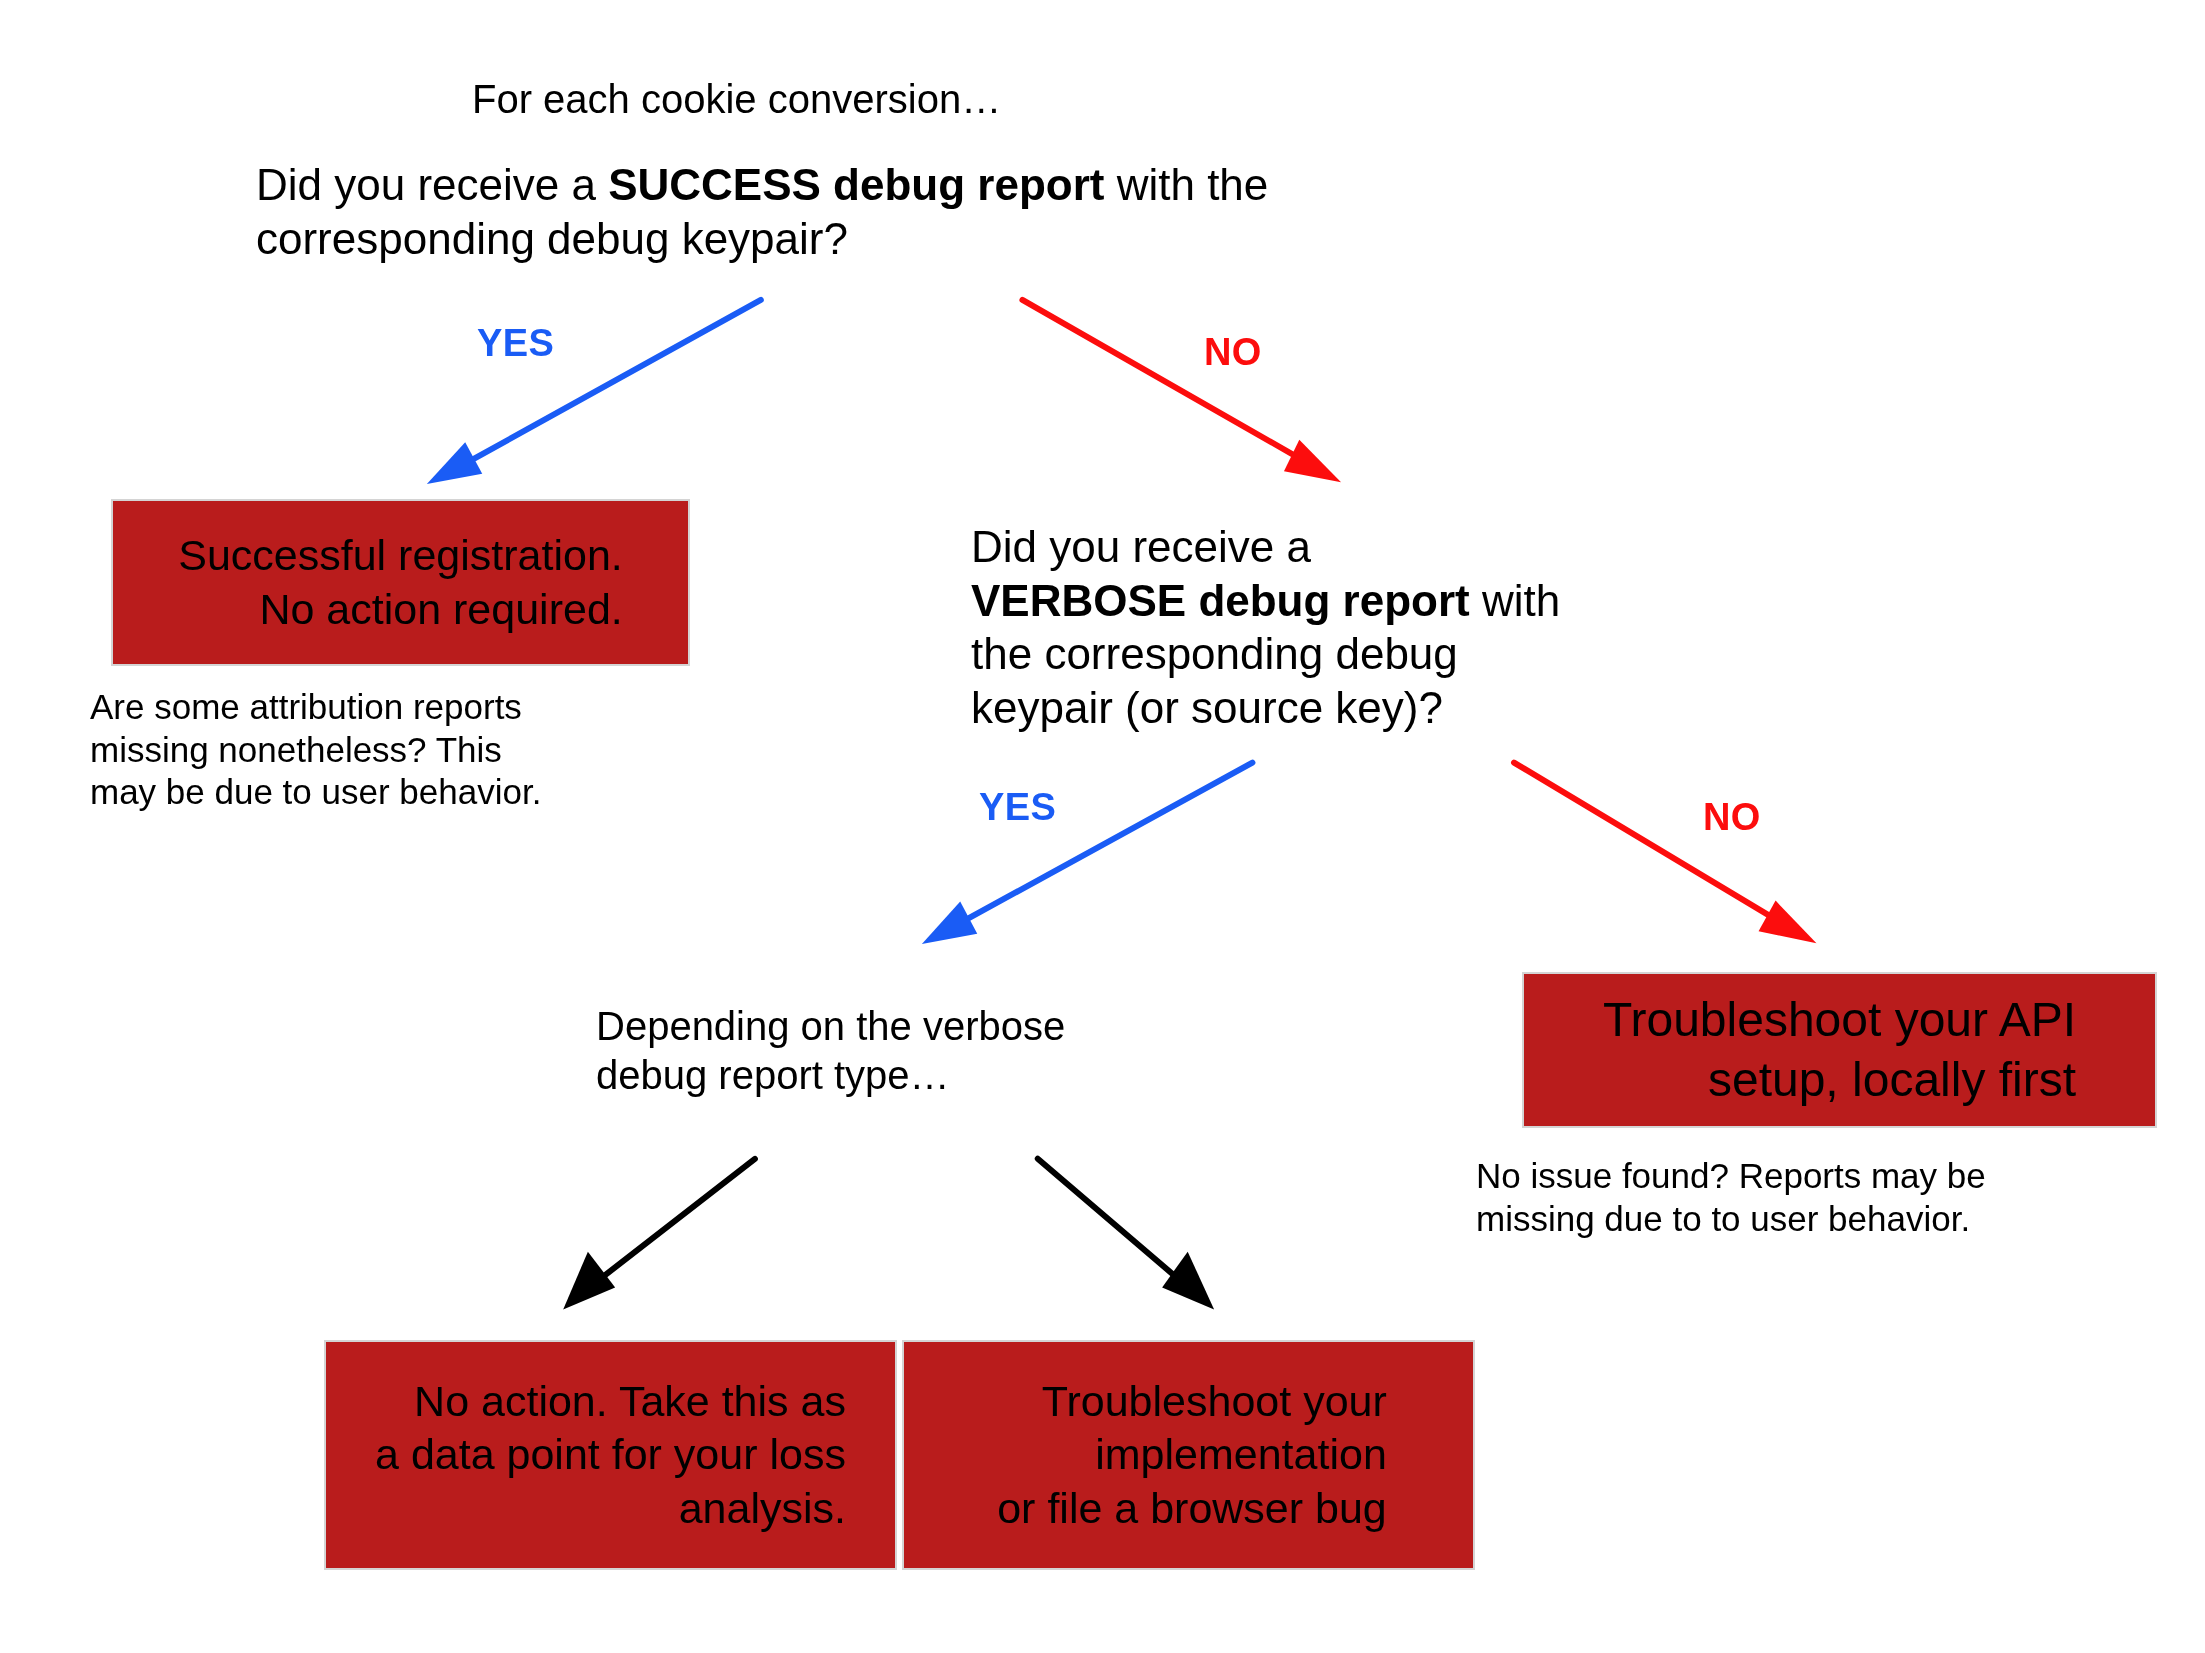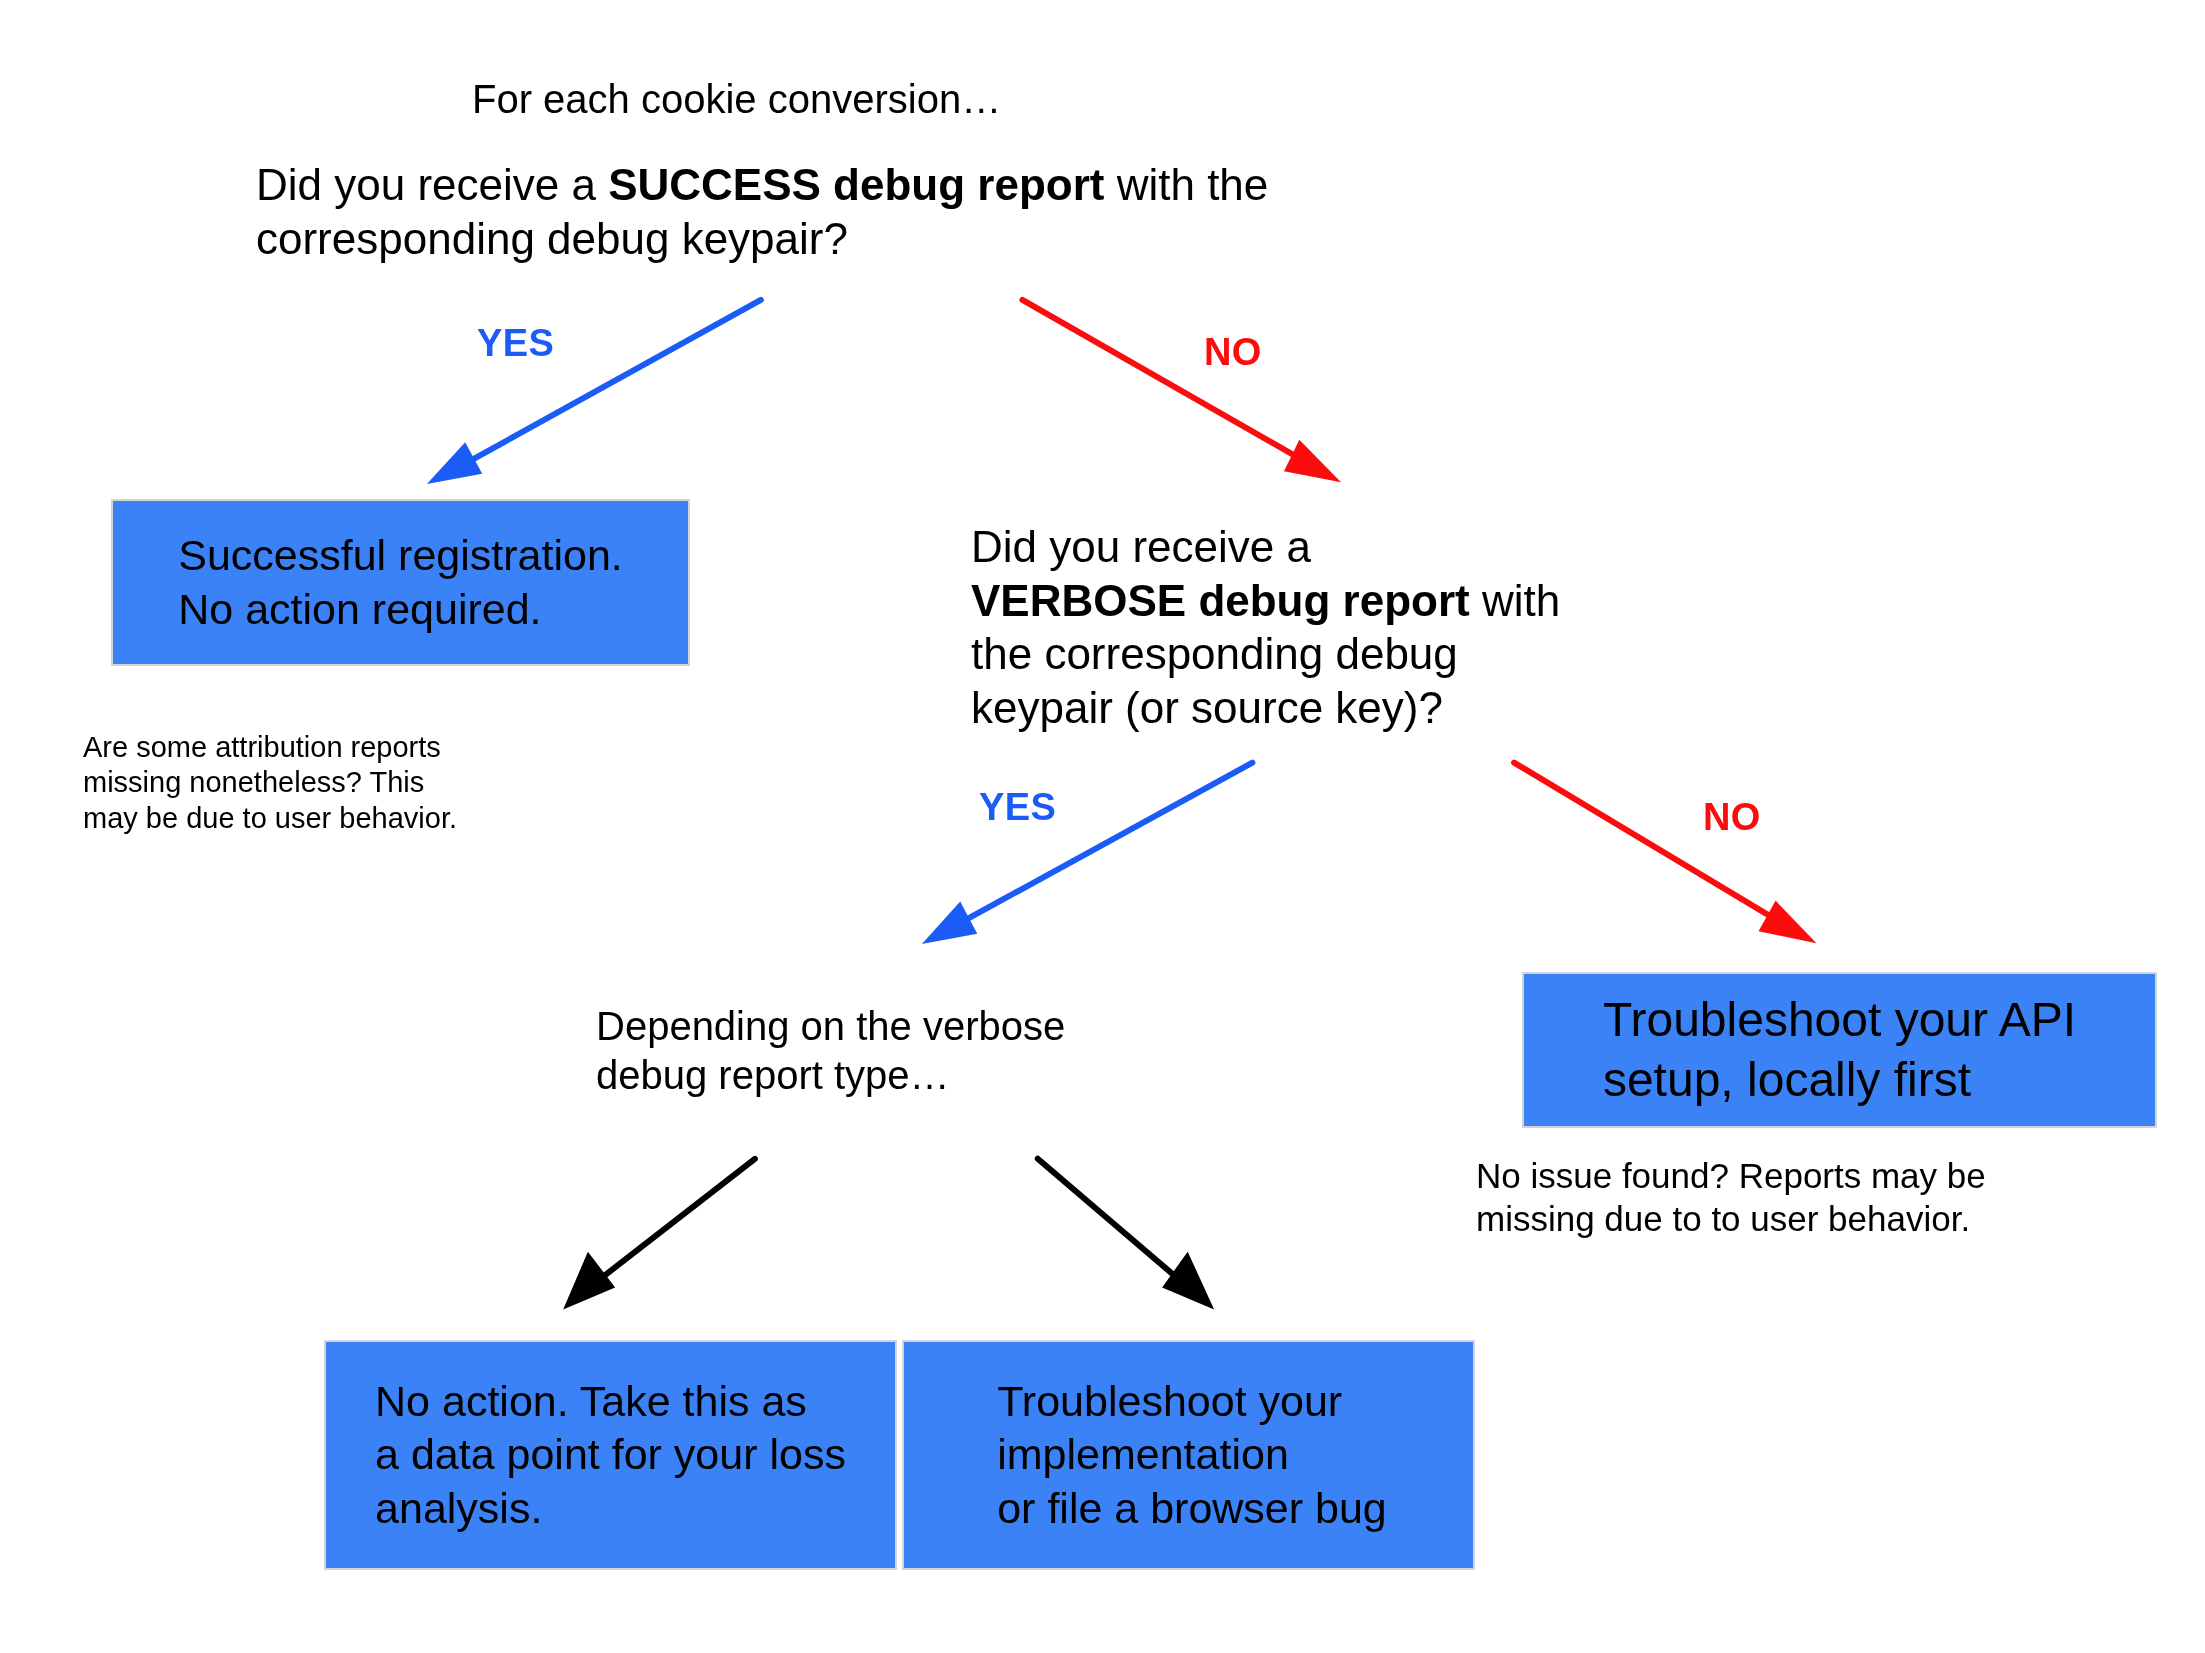--- a/index.html
+++ b/index.html
@@ -32,27 +32,27 @@
     text-align: left;
     line-height: 1.22;
     font-weight: 400;
     white-space: pre-line;
   }
   .node-text b {
     font-weight: 700;
   }
   .box {
     position: absolute;
-    background: #3b82f6;
+    background: #b91c1c;
     border: 2.6px solid #d4d4d4;
     box-sizing: border-box;
     display: flex;
     align-items: center;
     justify-content: center;
-    text-align: left;
+    text-align: right;
     color: #000000;
     line-height: 1.24;
     white-space: pre-line;
   }
   .edge-label {
     position: absolute;
     font-weight: 700;
     letter-spacing: 0.4px;
   }
   .label-yes { color: #1a5cf5; }
@@ -62,21 +62,21 @@
   #q-intro      { left: 472px; top: 75px;  width: 784px; font-size: 40px; }
   #q-root       { left: 256px; top: 158px; width: 1219px; font-size: 44px; }
   #q-verbose    { left: 971px; top: 520px; width: 784px; font-size: 44px; }
   #t-depending  { left: 596px; top: 1002px; width: 665px; font-size: 40px; }
 
   #box-success  { left: 111px;  top: 499px;  width: 579px;  height: 167px; font-size: 43px; }
   #box-api      { left: 1522px; top: 972px; width: 635px;  height: 156px; font-size: 48px; }
   #box-noaction { left: 324px;  top: 1340px; width: 573px;  height: 230px; font-size: 43px; }
   #box-impl     { left: 902px; top: 1340px; width: 573px;  height: 230px; font-size: 43px; padding-left: 7px; }
 
-  #note-attrib  { left: 83px;  top: 686px;  width: 579px;  font-size: 29px; margin-top: 44px; }
+  #note-attrib  { left: 90px;  top: 686px;  width: 579px;  font-size: 35px; }
   #note-noissue { left: 1476px; top: 1155px; width: 682px;  font-size: 35px; }
 
   #lbl-yes-1 { left: 477px;  top: 322px;  font-size: 38px; }
   #lbl-no-1  { left: 1204px; top: 331px;  font-size: 38px; }
   #lbl-yes-2 { left: 979px; top: 786px;  font-size: 38px; }
   #lbl-no-2  { left: 1703px; top: 796px;  font-size: 38px; }
 </style>
 </head>
 <body>
 

